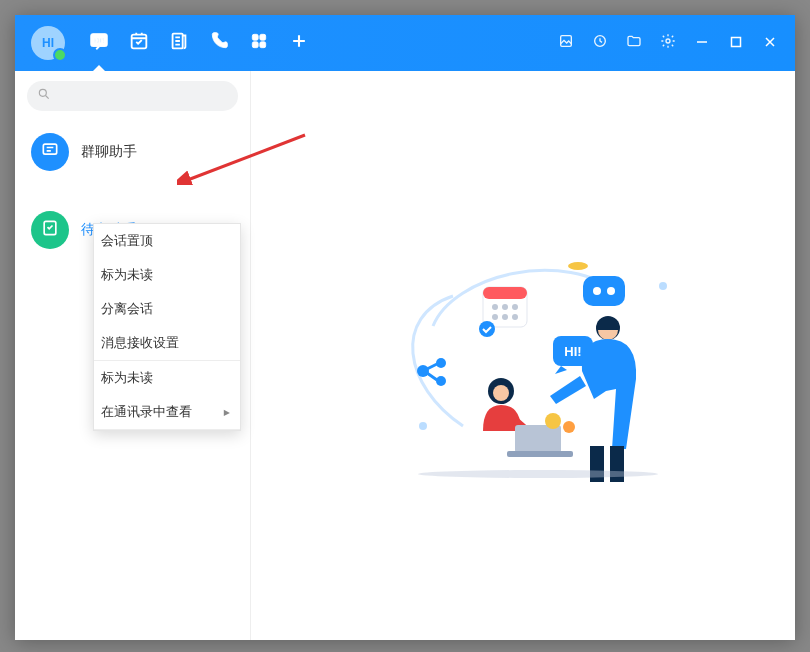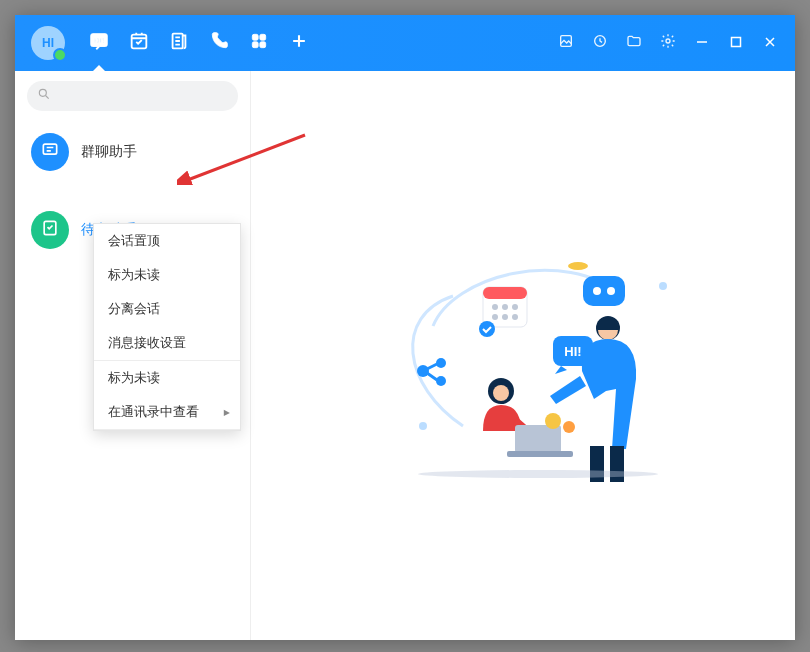--- a/index.html
+++ b/index.html
@@ -97,21 +97,21 @@
   .ctx-menu {
     position:absolute;
     left: 78px; top: 152px;
     width: 148px;
     background:#fff;
     border:1px solid #E5E5E5;
     box-shadow: 0 4px 14px rgba(0,0,0,.15);
     z-index: 50;
   }
   .ctx-item {
-    padding: 8px 14px;
+    padding: 8px 7px;
     font-size: 13px;
     color:#333;
     cursor:pointer;
     position:relative;
   }
   .ctx-sep { height:1px; background:#EDEDED; }
   .ctx-item.has-sub::after {
     content:"▶"; font-size:8px; color:#888; position:absolute;
     right:10px; top:50%; transform:translateY(-50%);
   }

